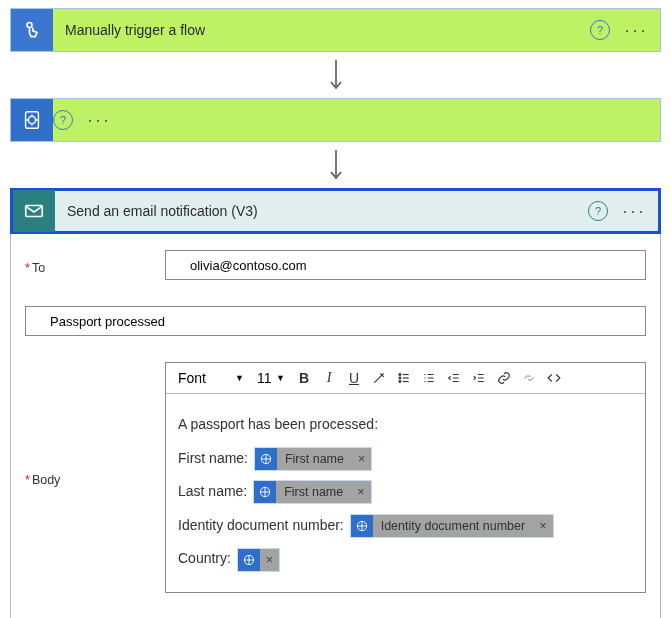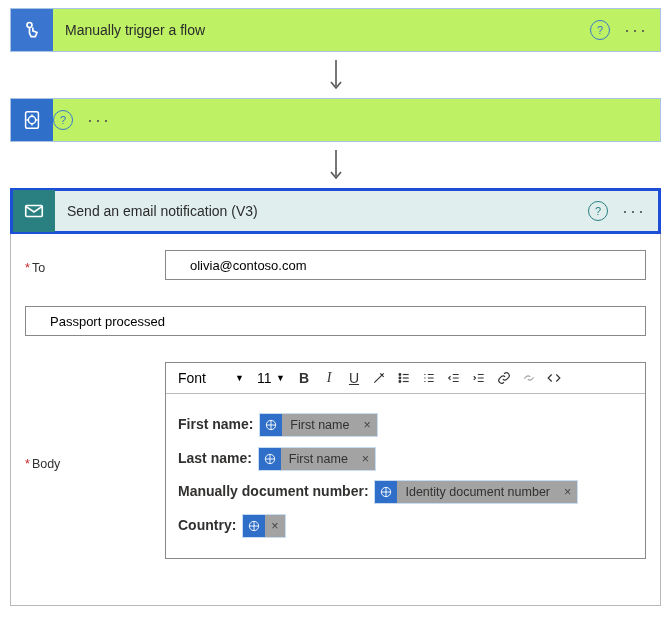--- a/index.html
+++ b/index.html
@@ -24,21 +24,21 @@
 .field-input{flex:1}
 input.txt{width:100%;box-sizing:border-box;height:30px;border:1px solid #888;padding:0 24px;font-size:13px;font-family:inherit}
 .editor-box{border:1px solid #888}
 .toolbar{display:flex;align-items:center;height:30px;border-bottom:1px solid #bbb;padding:0 6px;gap:1px;color:#333;font-size:13px}
 .tb-btn{background:none;border:none;width:24px;height:24px;display:flex;align-items:center;justify-content:center;cursor:pointer;font-size:14px;color:#333;padding:0}
 .tb-sel{border:none;background:none;font-size:14px;font-family:inherit;cursor:pointer;display:flex;align-items:center;gap:2px}
 .tb-sel .caret{font-size:9px}
 .tb-sel.font{width:78px;justify-content:space-between;text-align:left}
 .tb-sel.size{width:40px;justify-content:space-between}
 .editor-content{padding:14px 12px 16px 12px;font-size:14px;line-height:2.4}
-.editor-content .lbl{font-weight:700}
+.editor-content .lbl{font-weight:400}
 .token{display:inline-flex;align-items:center;background:#a3a3a3;border:1px solid #c7dbf3;font-size:12.5px;height:22px;margin:0 2px;vertical-align:middle}
 .token-ico{width:22px;height:22px;background:#2f6fc9;display:flex;align-items:center;justify-content:center;color:#fff}
 .token-txt{padding:0 8px 0 8px}
 .token-x{padding:0 6px;cursor:pointer;color:#444}
 </style>
 </head>
 <body>
 <div class="canvas">
 
 <div class="step-card">
@@ -171,41 +171,42 @@
                   <path d="M10 14a5 5 0 0 0 7 0l3-3M14 10a5 5 0 0 0-7 0l-3 3"></path>
                 </svg>
               </button>
           <button class="tb-btn">
                 <svg width="16" height="14" viewBox="0 0 24 24" fill="none" stroke="currentColor" stroke-width="2">
                   <path d="M8 6l-6 6 6 6M16 6l6 6-6 6"></path>
                 </svg>
               </button>
         </div>
         <div class="editor-content" id="body-content">
+              <div>A passport has been processed:</div>
               <div><span class="lbl">First name: </span><span class="token">
                   <span class="token-ico">
                     <svg width="14" height="14" viewBox="0 0 24 24" fill="none" stroke="currentColor" stroke-width="1.6">
                       <circle cx="12" cy="12" r="8"></circle>
                       <path d="M12 4v16M4 12h16"></path>
                     </svg>
                   </span>
                   <span class="token-txt">First name</span>
                   <span class="token-x">×</span>
                 </span></div>
               <div><span class="lbl">Last name: </span><span class="token">
                   <span class="token-ico">
                     <svg width="14" height="14" viewBox="0 0 24 24" fill="none" stroke="currentColor" stroke-width="1.6">
                       <circle cx="12" cy="12" r="8"></circle>
                       <path d="M12 4v16M4 12h16"></path>
                     </svg>
                   </span>
                   <span class="token-txt">First name</span>
                   <span class="token-x">×</span>
                 </span></div>
-              <div><span class="lbl">Manually document number: </span><span class="token">
+              <div><span class="lbl">Identity document number: </span><span class="token">
                   <span class="token-ico">
                     <svg width="14" height="14" viewBox="0 0 24 24" fill="none" stroke="currentColor" stroke-width="1.6">
                       <circle cx="12" cy="12" r="8"></circle>
                       <path d="M12 4v16M4 12h16"></path>
                     </svg>
                   </span>
                   <span class="token-txt">Identity document number</span>
                   <span class="token-x">×</span>
                 </span></div>
               <div><span class="lbl">Country: </span><span class="token">

